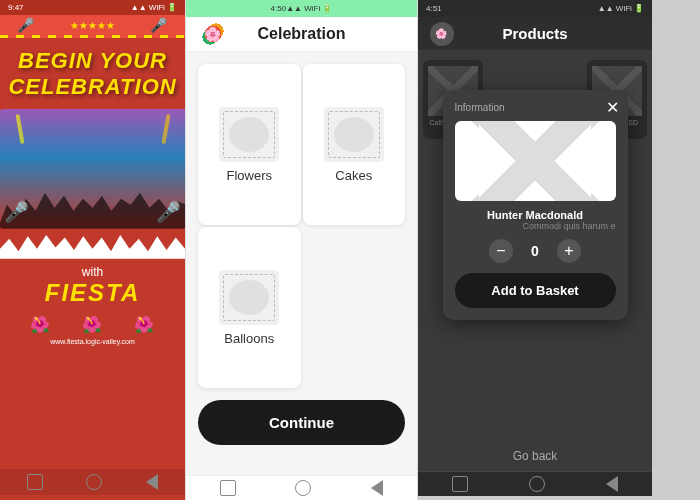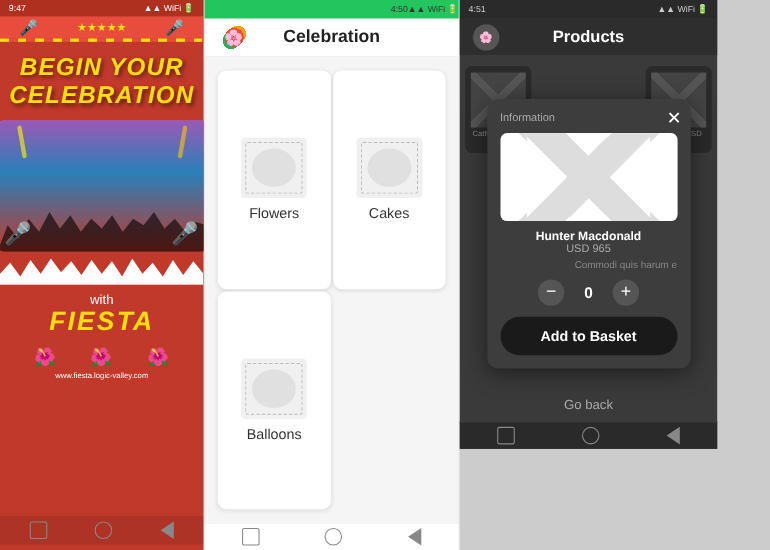--- a/index.html
+++ b/index.html
@@ -105,26 +105,26 @@
     .screen2 {
       width: 233px;
       height: 500px;
       background: #f5f5f5;
       display: flex;
       flex-direction: column;
       border-left: 1px solid #ddd;
       border-right: 1px solid #ddd;
     }
     .screen2-status {
-      background: #22c55e;
+      background: #86efac;
       color: #333;
       font-size: 8px;
       padding: 4px 0;
       display: flex;
-      justify-content: flex-end;
+      justify-content: center;
     }
     .screen2-header {
       background: #fff;
       padding: 8px 12px;
       display: flex;
       align-items: center;
       justify-content: center;
       position: relative;
       border-bottom: 1px solid #eee;
     }
@@ -209,21 +209,21 @@
       display: flex;
       justify-content: space-around;
       padding: 4px;
       background: #fff;
       border-top: 1px solid #eee;
     }
 
     
     .screen3 {
       width: 234px;
-      height: 408px;
+      height: 496px;
       background: #3a3a3a;
       display: flex;
       flex-direction: column;
     }
     .screen3-status {
       background: #2a2a2a;
       color: #ccc;
       font-size: 8px;
       padding: 4px 8px;
       display: flex;
@@ -528,20 +528,21 @@
       <span class="grid-item-label">Cakes</span>
     </div>
     <div class="grid-item">
       <div class="grid-item-image">
         <div class="flower-placeholder">🎈</div>
       </div>
       <span class="grid-item-label">Balloons</span>
     </div>
   </div>
 
+  <button class="screen2-continue">Continue</button>
 
   <div class="screen2-nav">
     <div class="nav-icon-sq"></div>
     <div class="nav-icon-circle"></div>
     <div class="nav-icon-tri"></div>
   </div>
 </div>
 
 <div class="screen3">
   <div class="screen3-status">
@@ -567,21 +568,20 @@
     <div class="modal">
       <button class="modal-close">✕</button>
       <div class="modal-info-label">Information</div>
       <div class="modal-product-img">
 
         <div style="width:70%; height:100%; background:#fff; margin:0 auto; position:relative; z-index:1;">
           <div style="position:absolute; top:0;left:0;right:0;bottom:0; background: linear-gradient(135deg, transparent 40%, #ddd 40%, #ddd 60%, transparent 60%), linear-gradient(-135deg, transparent 40%, #ddd 40%, #ddd 60%, transparent 60%);"></div>
         </div>
       </div>
       <div class="modal-product-name">Hunter Macdonald</div>
-      <div class="modal-product-price">USD 965</div>
       <div class="modal-product-desc">Commodi quis harum e</div>
       <div class="modal-qty">
         <button class="qty-btn">−</button>
         <span class="qty-value">0</span>
         <button class="qty-btn">+</button>
       </div>
       <button class="modal-add-btn">Add to Basket</button>
     </div>
   </div>
 

